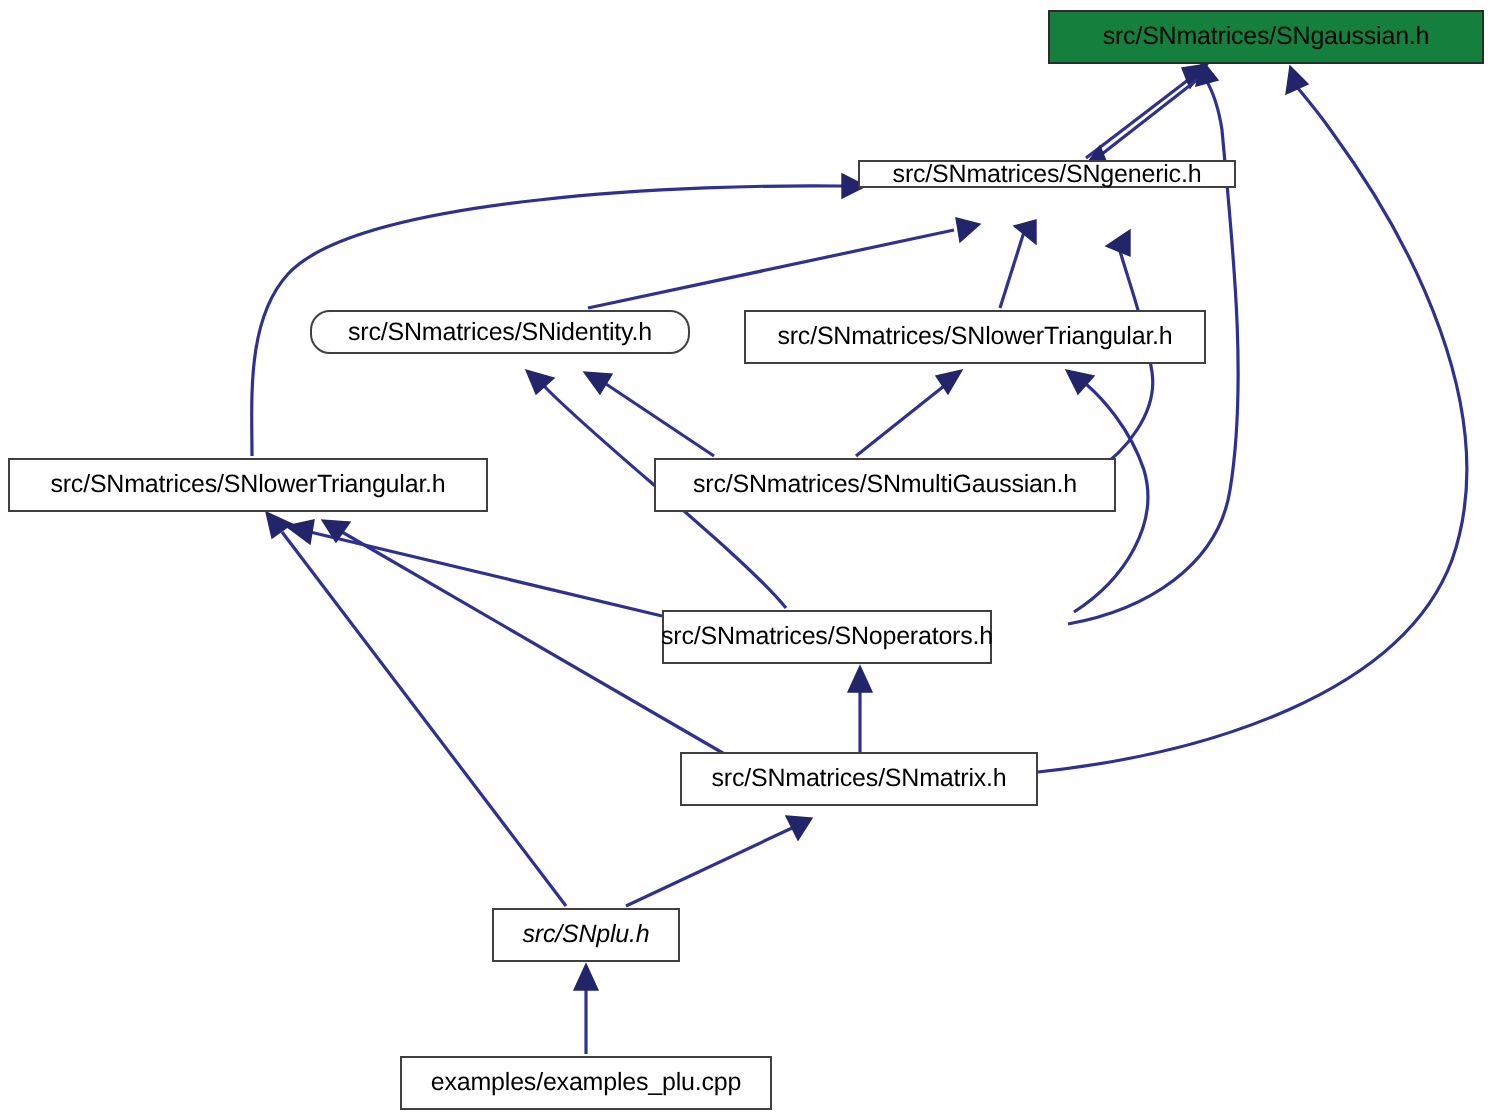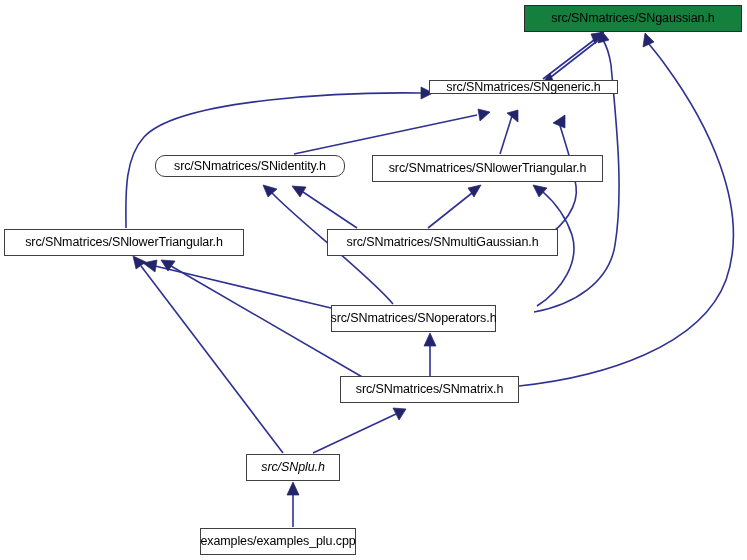--- a/index.html
+++ b/index.html
@@ -183,17 +183,17 @@
   </div>
 
   <div class="node-box" style="left:340px; top:376px; width:179px; height:27px;">
     <span class="node-label">src/SNmatrices/SNmatrix.h</span>
   </div>
 
   <div class="node-box" style="left:246px; top:454px; width:94px; height:27px;font-style:italic;">
     <span class="node-label">src/SNplu.h</span>
   </div>
 
-  <div class="node-box" style="left:200px; top:528px; width:156px; height:27px;">
+  <div class="node-box" style="left:200px; top:528px; width:186px; height:27px;">
     <span class="node-label">examples/examples_plu.cpp</span>
   </div>
 
 </div>
 
 </body></html>

